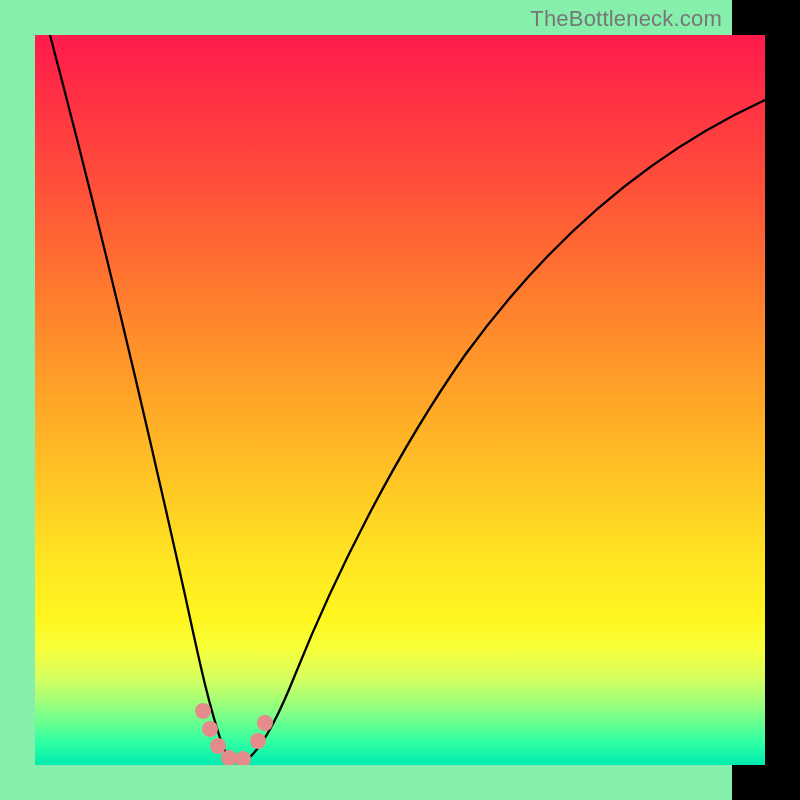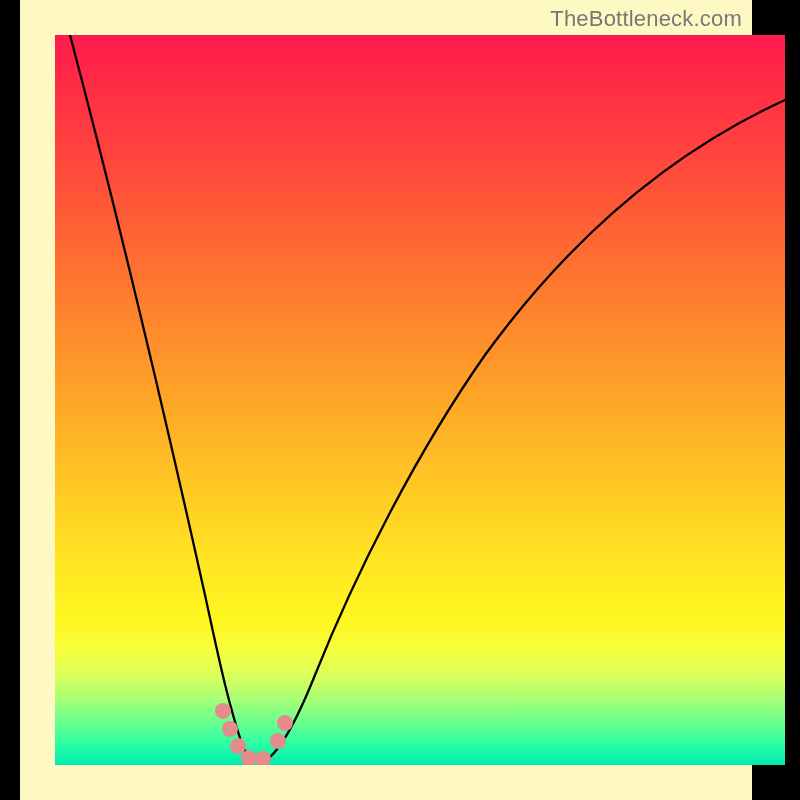--- a/index.html
+++ b/index.html
@@ -8,22 +8,21 @@
     width: 800px;
     height: 800px;
     background: #000;
     overflow: hidden;
     font-family: Arial, Helvetica, sans-serif;
   }
   .frame {
     position: relative;
     width: 732px;
     height: 800px;
-    background: #fef9c3;
-    margin-left: 20px;
+    background: #86efac;
   }
   .plot-area {
     position: absolute;
     left: 35px;
     top: 35px;
     width: 730px;
     height: 730px;
     
     background: linear-gradient(
       to bottom,

